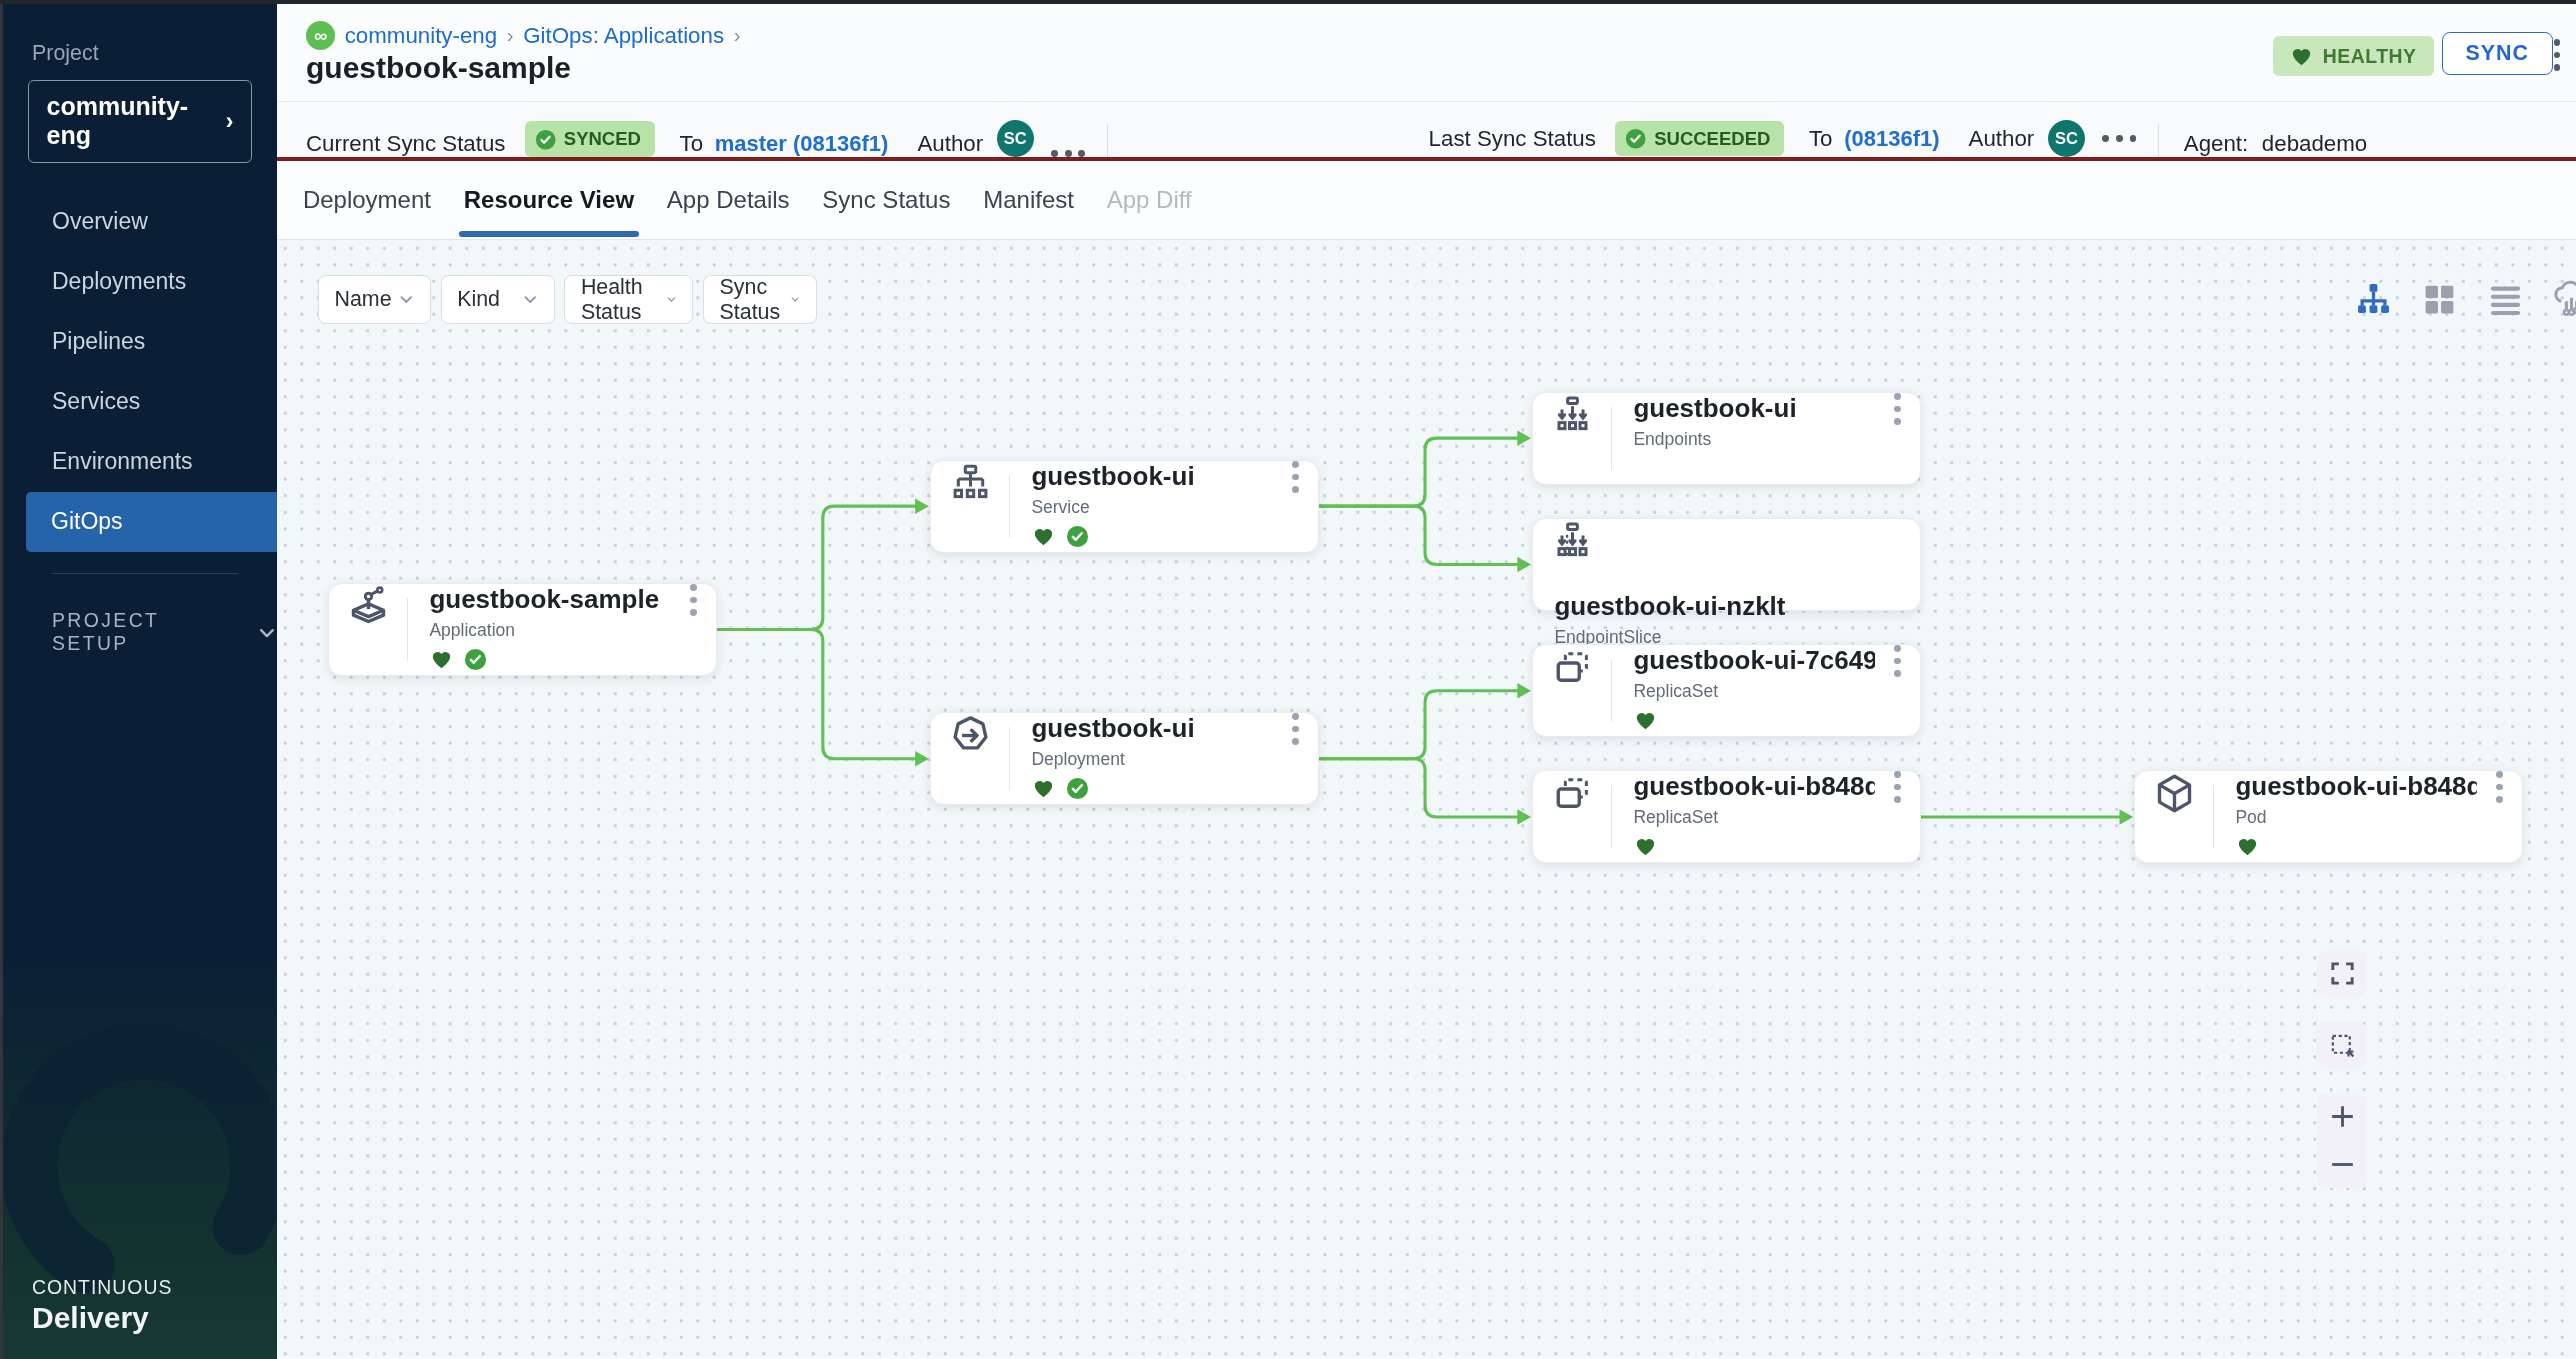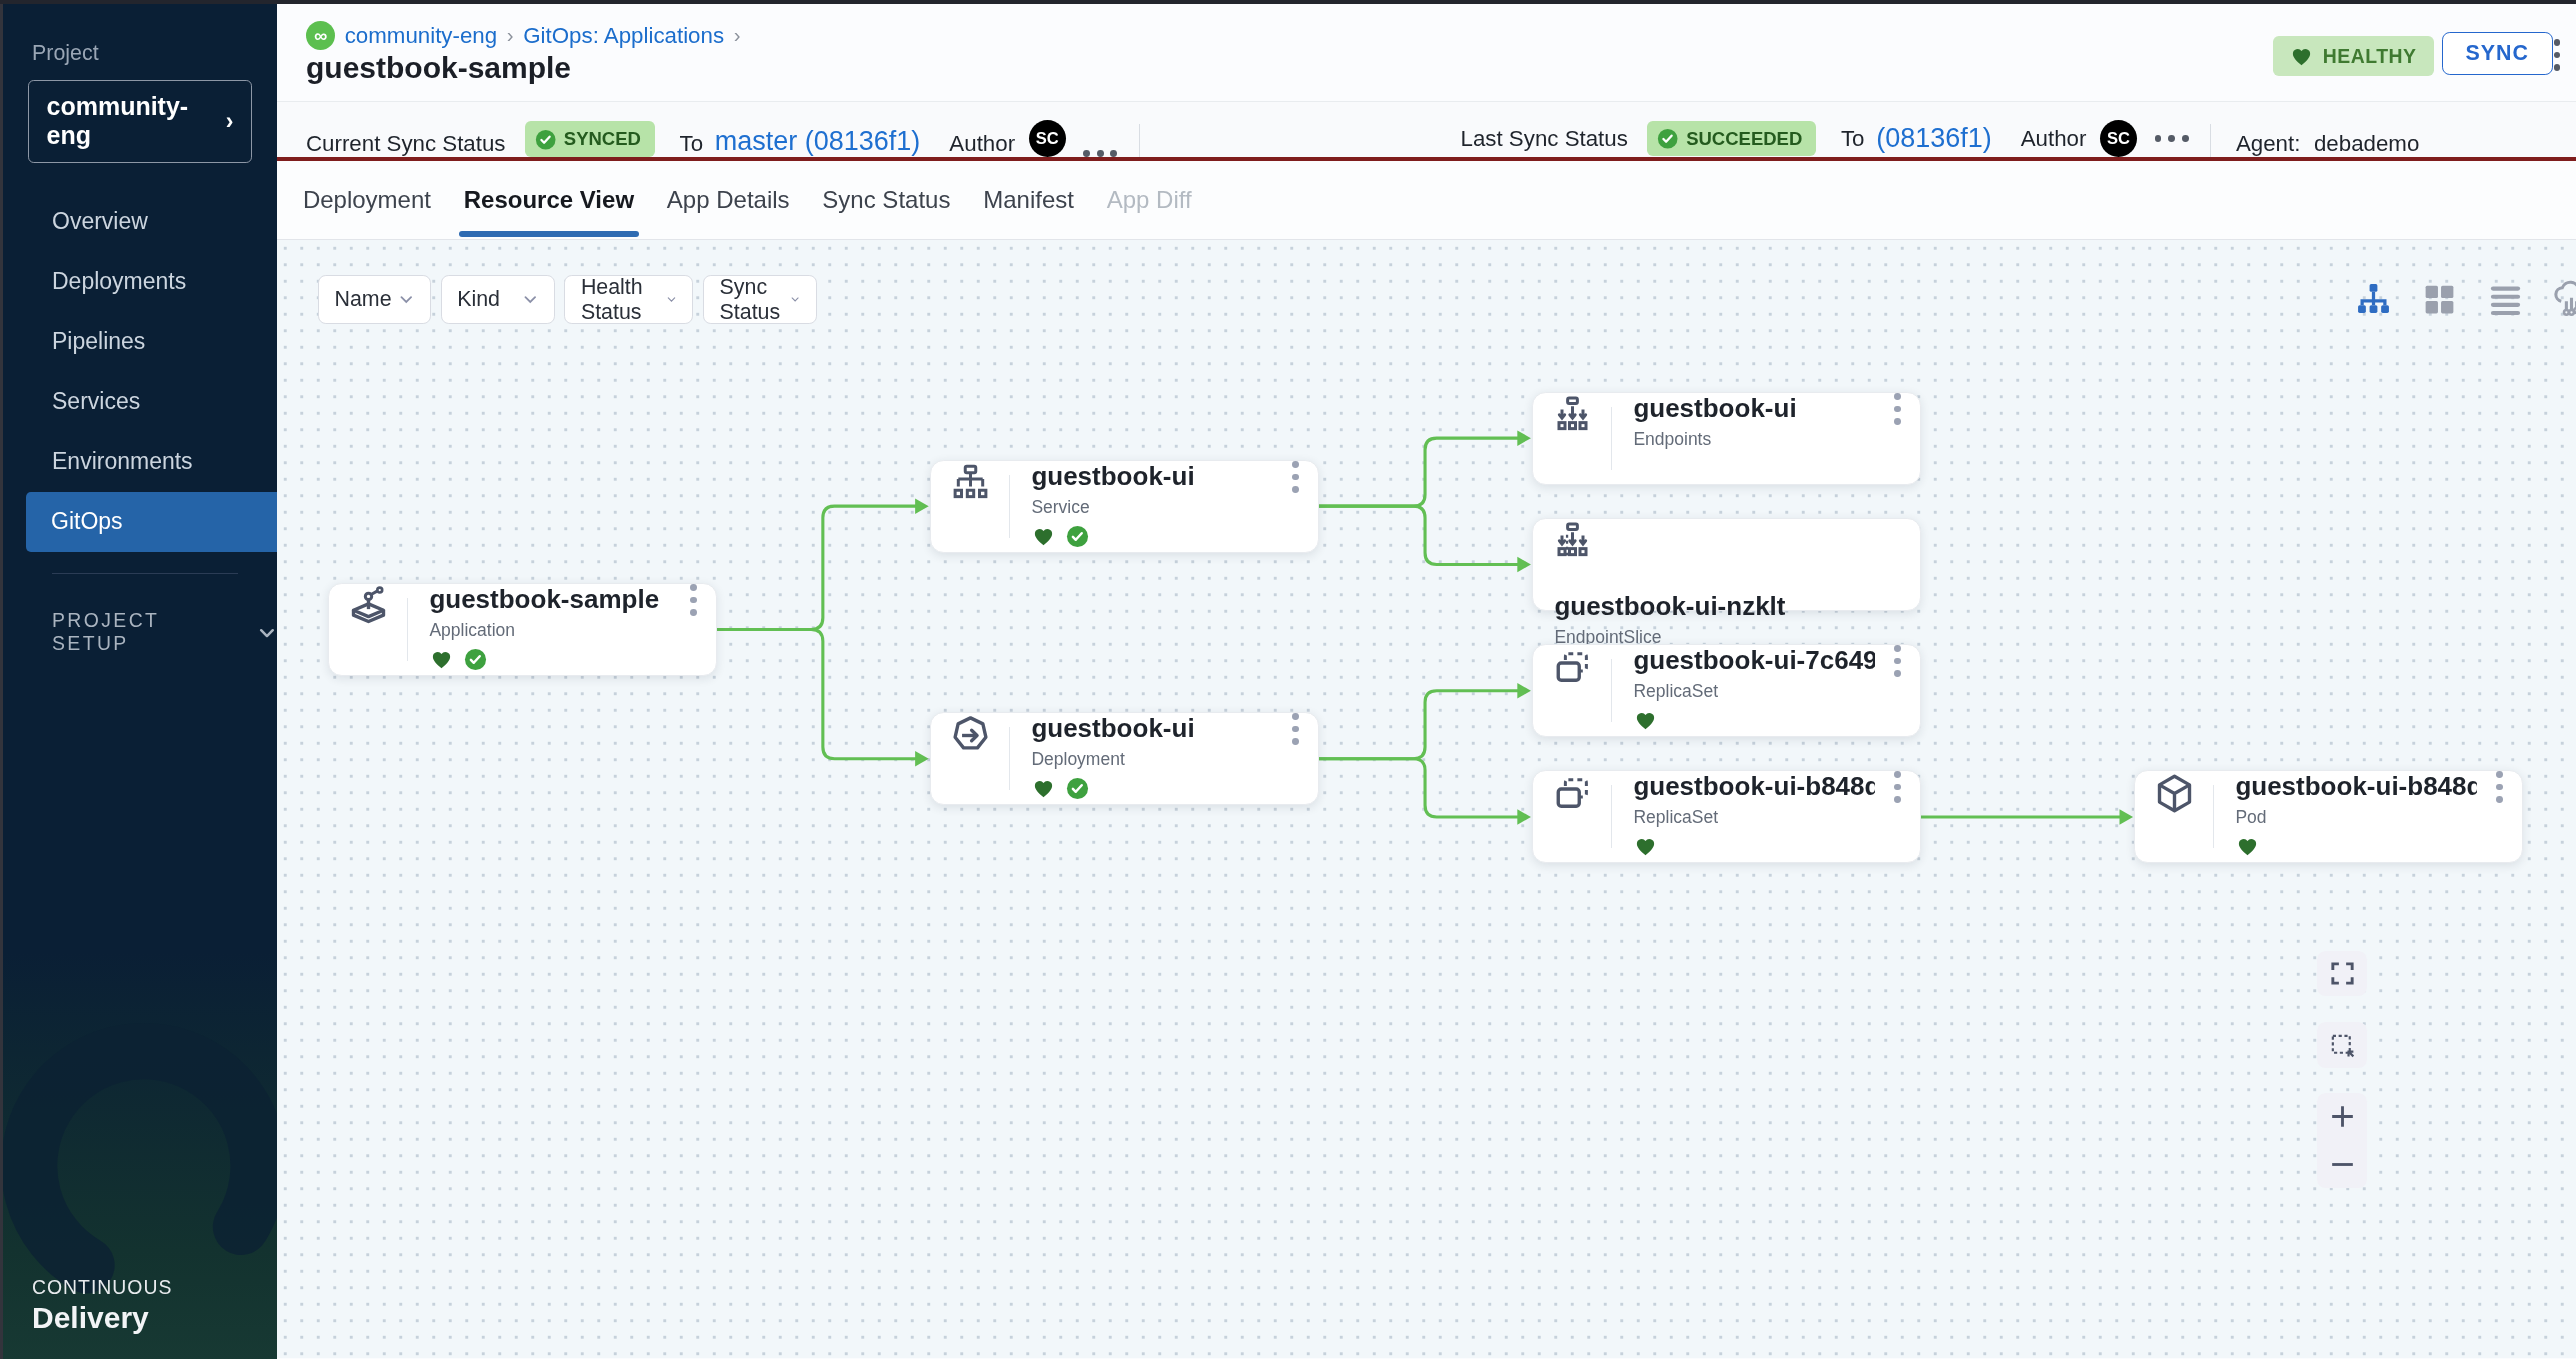--- a/index.html
+++ b/index.html
@@ -49,23 +49,23 @@
     font-family:"Liberation Sans","DejaVu Sans",sans-serif; }
   .head-kebab { position:absolute; right:-5.8px; top:39px; }
 
   .statusbar { height:60px; background:#f9fafc; border-top:1px solid #e9ecef;
     border-bottom:4px solid #7f1d1d; display:flex; align-items:flex-end; padding-left:29px;
     font-size:22.3px; color:#1f242c; }
   .sb-label { margin-right:19.4px; }
   .badge-green { background:#b7e3a8; color:#245b1e; border-radius:5.8px; padding:6.8px 13.6px 6.8px 9.7px;
     font-size:18.5px; font-weight:700; display:flex; align-items:center; gap:7.8px; margin-right:25px; }
   .to-label { margin-right:11.7px; }
-  .ref-link { color:#1e6fd0; font-weight:400; font-size:27px; margin-right:29px; cursor:pointer; }
+  .ref-link { color:#1e6fd0; font-weight:700; font-size:22px; margin-right:29px; cursor:pointer; }
   .author-label { margin-right:13.6px; }
-  .avatar { width:37px; height:37px; border-radius:50%; background:#000000; color:#fff;
+  .avatar { width:37px; height:37px; border-radius:50%; background:#0f766e; color:#fff;
     font-size:16.5px; font-weight:700; display:flex; align-items:center; justify-content:center;
     margin-right:17.5px; }
   .dots3 { display:flex; gap:6.8px; margin-right:21.4px; cursor:pointer; }
   .dots3 i { width:6.8px; height:6.8px; border-radius:50%; background:#555b66; }
   .vdiv { width:1px; height:33px; background:#d9dde3; }
   .group2 { display:flex; align-items:center; margin-left:321px; }
   .agent-wrap { display:flex; align-items:center; margin-left:25px; }
   .agent-label { margin-right:13.6px; }
   .agent-value { }
 

